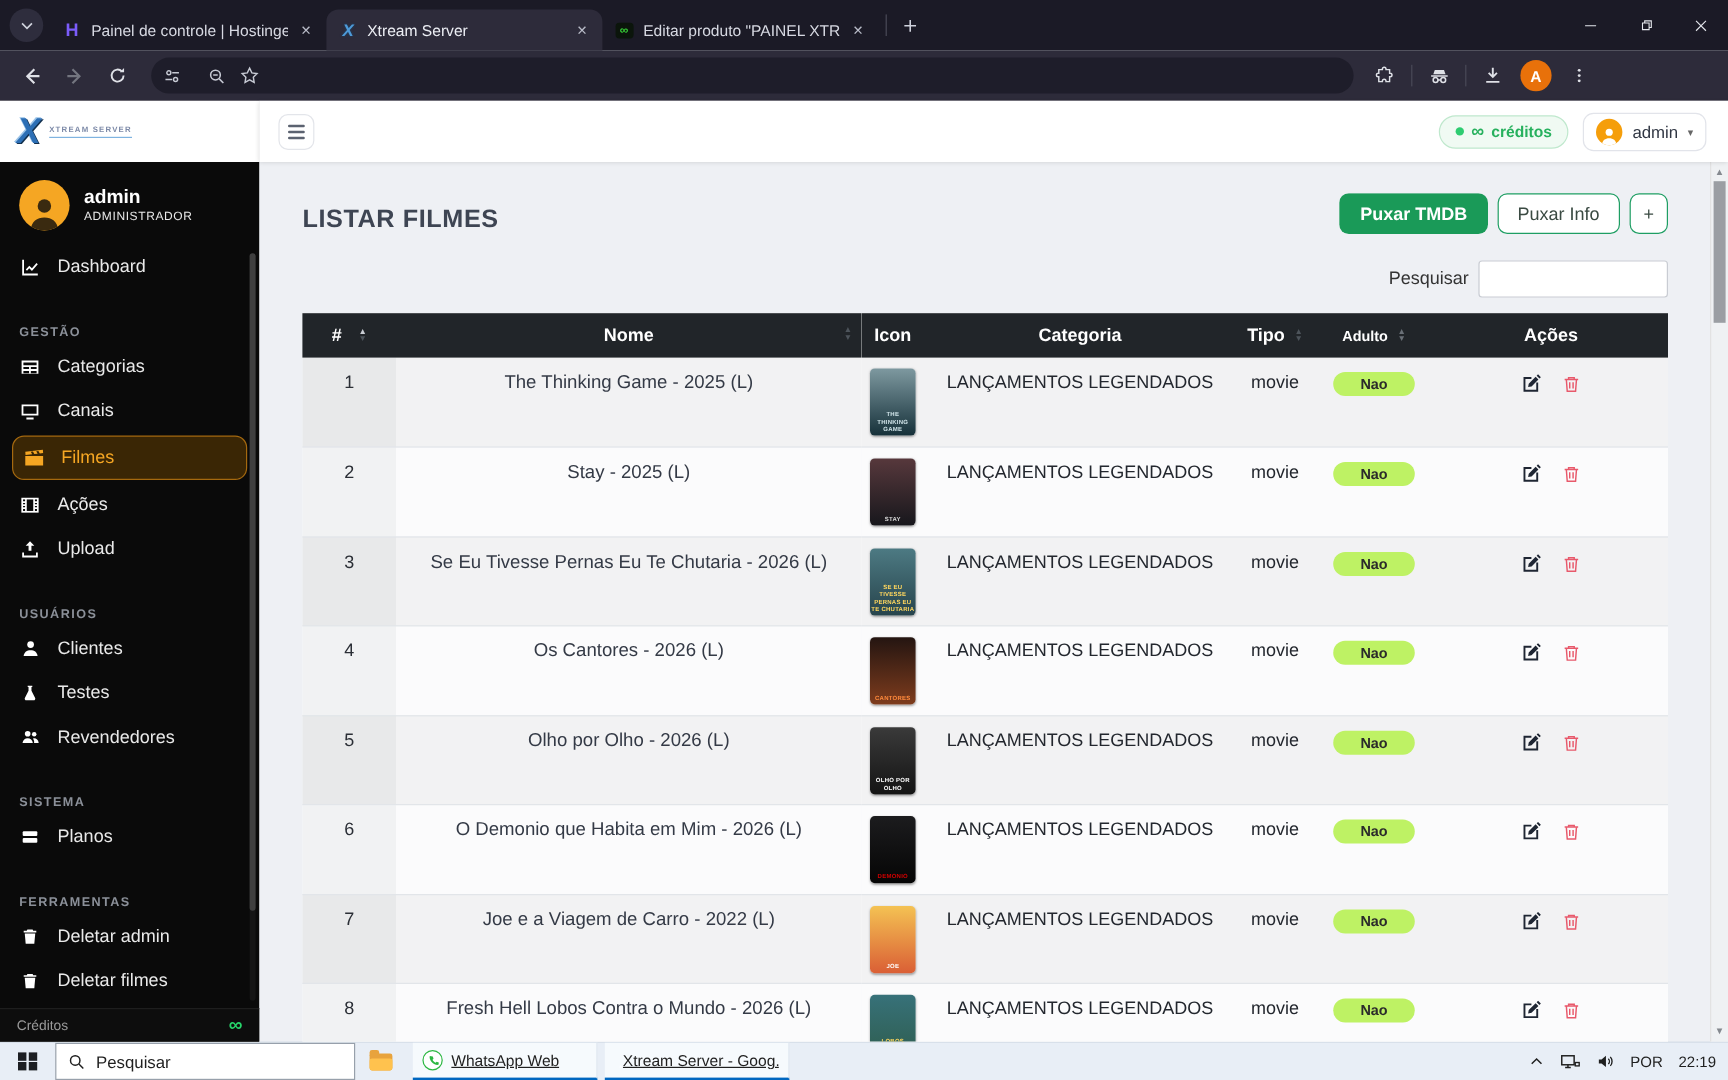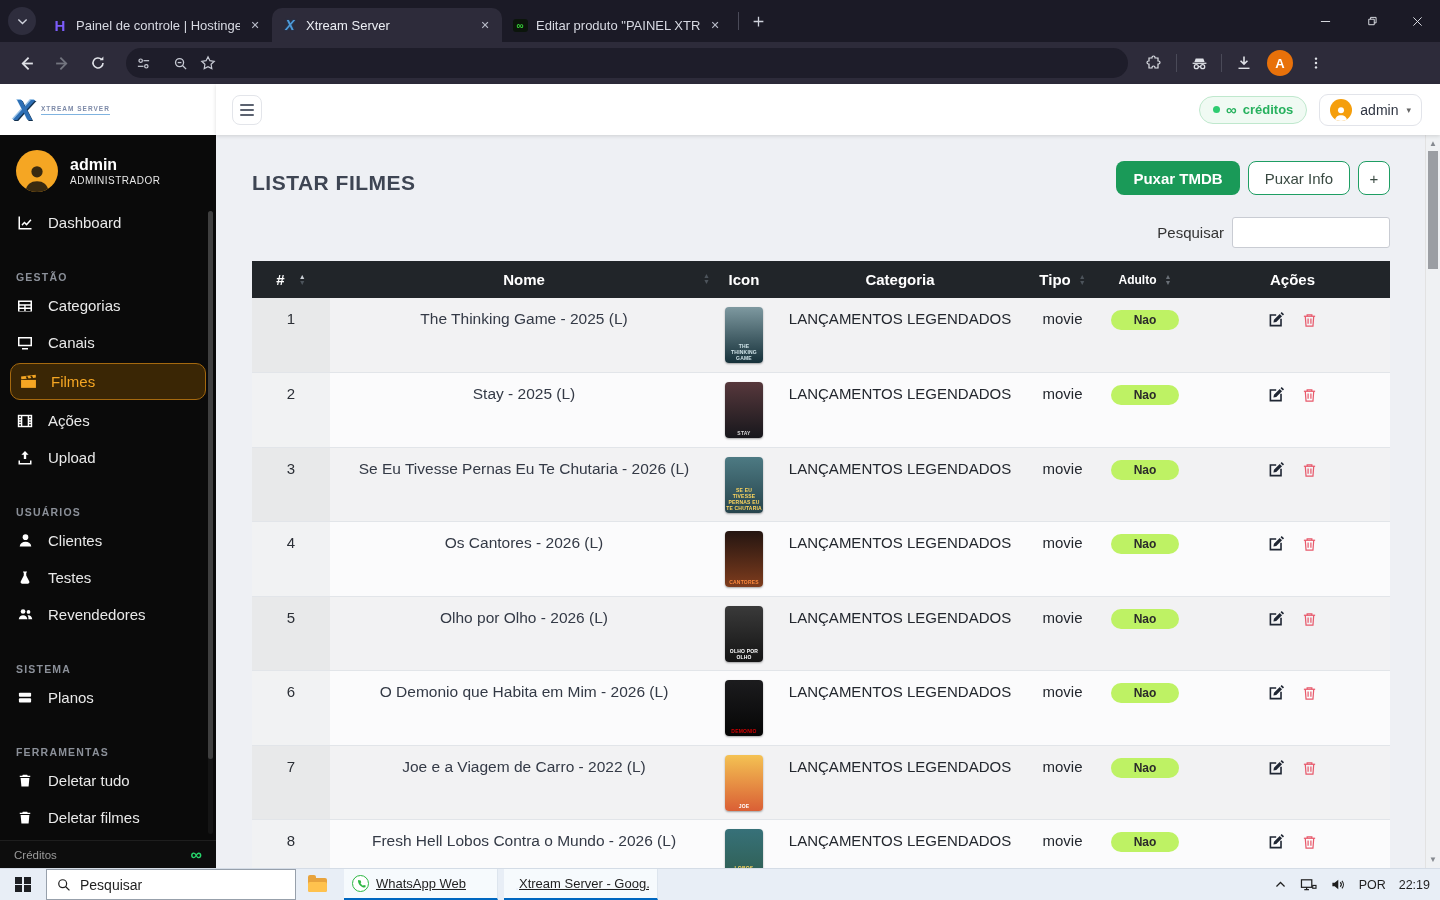--- a/index.html
+++ b/index.html
@@ -394,21 +394,21 @@
     <span>Planos</span>
   </div>
 <div class="nav-heading">FERRAMENTAS</div>
   <div class="nav-item">
     <span class="ni">
                 <svg width="14" height="15" viewBox="0 0 16 16" fill="currentColor">
                   <path d="M5.5 1.3h5l.6 1.2H14V4H2V2.5h2.9z"></path>
                   <path d="M3 5h10l-.9 9.8H3.9z"></path>
                 </svg>
               </span>
-    <span>Deletar tudo</span>
+    <span>Deletar admin</span>
   </div>
 
   <div class="nav-item">
     <span class="ni">
                 <svg width="14" height="15" viewBox="0 0 16 16" fill="currentColor">
                   <path d="M5.5 1.3h5l.6 1.2H14V4H2V2.5h2.9z"></path>
                   <path d="M3 5h10l-.9 9.8H3.9z"></path>
                 </svg>
               </span>
     <span>Deletar filmes</span>

